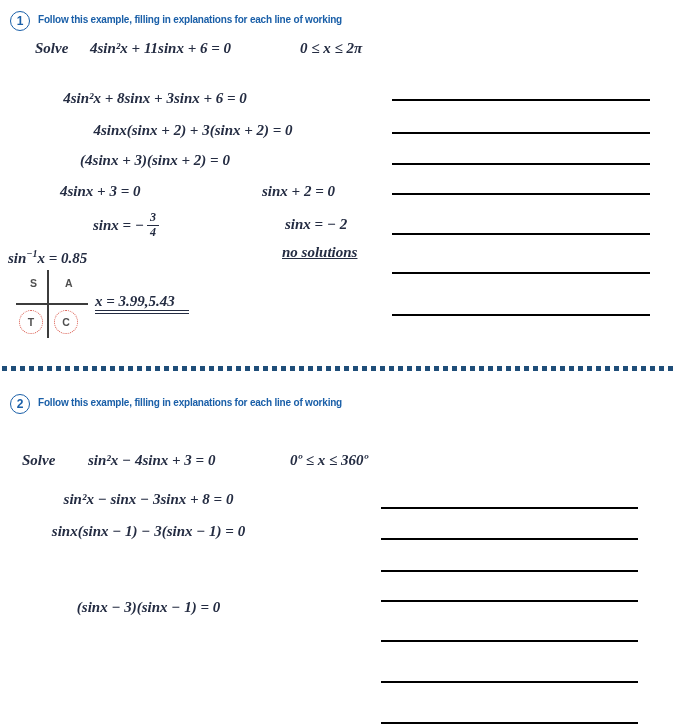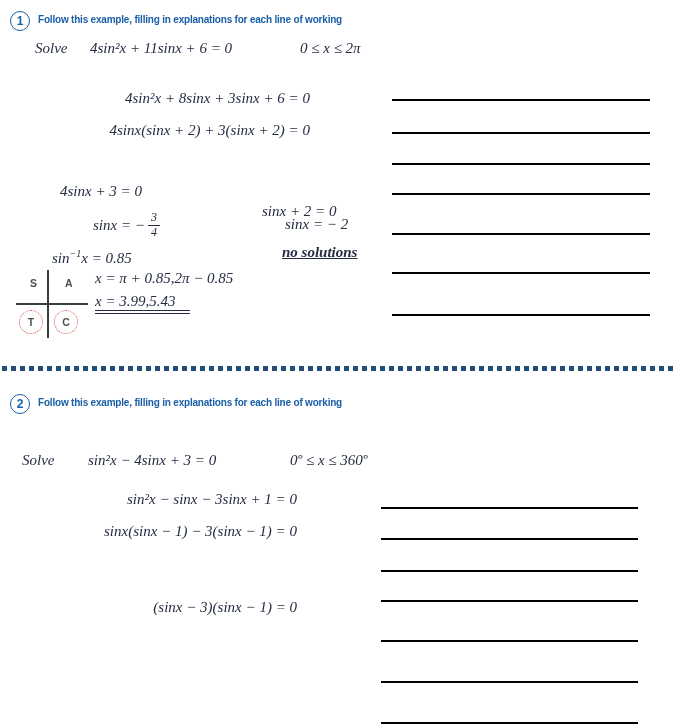--- a/index.html
+++ b/index.html
@@ -27,26 +27,26 @@
     color: #1a5fa8;
     font-size: 10px;
     font-weight: 700;
     letter-spacing: -0.2px;
     white-space: nowrap;
   }
   .math {
     position: absolute;
     font-family: "Liberation Serif", "DejaVu Serif", serif;
     font-style: italic;
-    font-weight: 400;
+    font-weight: 700;
     font-size: 15px;
     color: #242c42;
     white-space: nowrap;
   }
-  .ralign { text-align: right; }
+  .ralign { text-align: center; }
   .answer-line {
     position: absolute;
     height: 2px;
     background: #000000;
   }
   .divider {
     position: absolute;
     left: 2px; top: 366px;
     width: 674px; height: 5px;
     background-image: repeating-linear-gradient(90deg, #1f4e79 0px, #1f4e79 5px, transparent 5px, transparent 9px);
@@ -104,40 +104,40 @@
   <div class="circle-num" style="left:10px; top:11px;">
     <span>1</span>
   </div>
   <div class="heading" style="left:38px; top:14px;">Follow this example, filling in explanations for each line of working</div>
 
   <div class="math" style="left:35px; top:40px;">Solve</div>
   <div class="math" style="left:90px; top:40px;">4sin²x + 11sinx + 6 = 0</div>
   <div class="math" style="left:300px; top:40px;">0 ≤ x ≤ 2π</div>
 
   <div class="math ralign" style="left:0px; top:90px; width:310px;">4sin²x + 8sinx + 3sinx + 6 = 0</div>
-  <div class="math ralign" style="left:0px; top:122px; width:310px;">4sinx(sinx + 2) + 3(sinx + 2) = 0</div>
+  <div class="math ralign" style="left:0px; top:122px; width:310px;padding-left:38px;">4sinx(sinx + 2) + 3(sinx + 2) = 0</div>
+  <div class="math ralign" style="left:0px; top:152px; width:310px;">(4sinx + 3)(sinx + 2) = 0</div>
 
   <div class="math" style="left:60px; top:183px;">4sinx + 3 = 0</div>
-  <div class="math" style="left:262px; top:183px;margin-top:20px;">sinx + 2 = 0</div>
+  <div class="math" style="left:262px; top:183px;">sinx + 2 = 0</div>
 
   <div class="math frac-row" style="left:93px; top:211px;">
     <span>sinx = −</span>
     <span class="frac">
       <span class="num">3</span>
       <span class="den">4</span>
     </span>
   </div>
   <div class="math" style="left:285px; top:216px;">sinx = − 2</div>
 
-  <div class="math" style="left:8px; top:249px;margin-left:44px;">
+  <div class="math" style="left:8px; top:249px;">
     <span>sin</span><span class="sup">−1</span><span>x = 0.85</span>
   </div>
   <div class="math" style="left:282px; top:244px; font-weight:700;text-decoration:underline;">no solutions</div>
 
-  <div class="math" style="left:95px; top:270px;">x = π + 0.85,2π − 0.85</div>
   <div class="math" style="left:95px; top:293px;">
     <span class="dbl-underline">x = 3.99,5.43</span>
   </div>
 
   <div class="cast">
     <div class="vline"></div>
     <div class="hline"></div>
     <span class="letter" style="left:16px; top:7px;">S</span>
     <span class="letter" style="left:51px; top:7px;">A</span>
     <div class="circ" style="left:5px; top:40px;">
@@ -160,21 +160,21 @@
 
   <div class="circle-num" style="left:10px; top:394px;">
     <span>2</span>
   </div>
   <div class="heading" style="left:38px; top:397px;">Follow this example, filling in explanations for each line of working</div>
 
   <div class="math" style="left:22px; top:452px;">Solve</div>
   <div class="math" style="left:88px; top:452px;">sin²x − 4sinx + 3 = 0</div>
   <div class="math" style="left:290px; top:452px;">0º ≤ x ≤ 360º</div>
 
-  <div class="math ralign" style="left:0px; top:491px; width:297px;">sin²x − sinx − 3sinx + 1 = 0</div>
+  <div class="math ralign" style="left:0px; top:491px; width:297px;">sin²x − sinx − 3sinx + 8 = 0</div>
   <div class="math ralign" style="left:0px; top:523px; width:297px;">sinx(sinx − 1) − 3(sinx − 1) = 0</div>
   <div class="math ralign" style="left:0px; top:555px; width:297px;margin-top:44px;">(sinx − 3)(sinx − 1) = 0</div>
 
   <div class="answer-line" style="left:381px; top:507px; width:257px;"></div>
   <div class="answer-line" style="left:381px; top:538px; width:257px;"></div>
   <div class="answer-line" style="left:381px; top:570px; width:257px;"></div>
   <div class="answer-line" style="left:381px; top:600px; width:257px;"></div>
   <div class="answer-line" style="left:381px; top:640px; width:257px;"></div>
   <div class="answer-line" style="left:381px; top:681px; width:257px;"></div>
   <div class="answer-line" style="left:381px; top:722px; width:257px;"></div>

